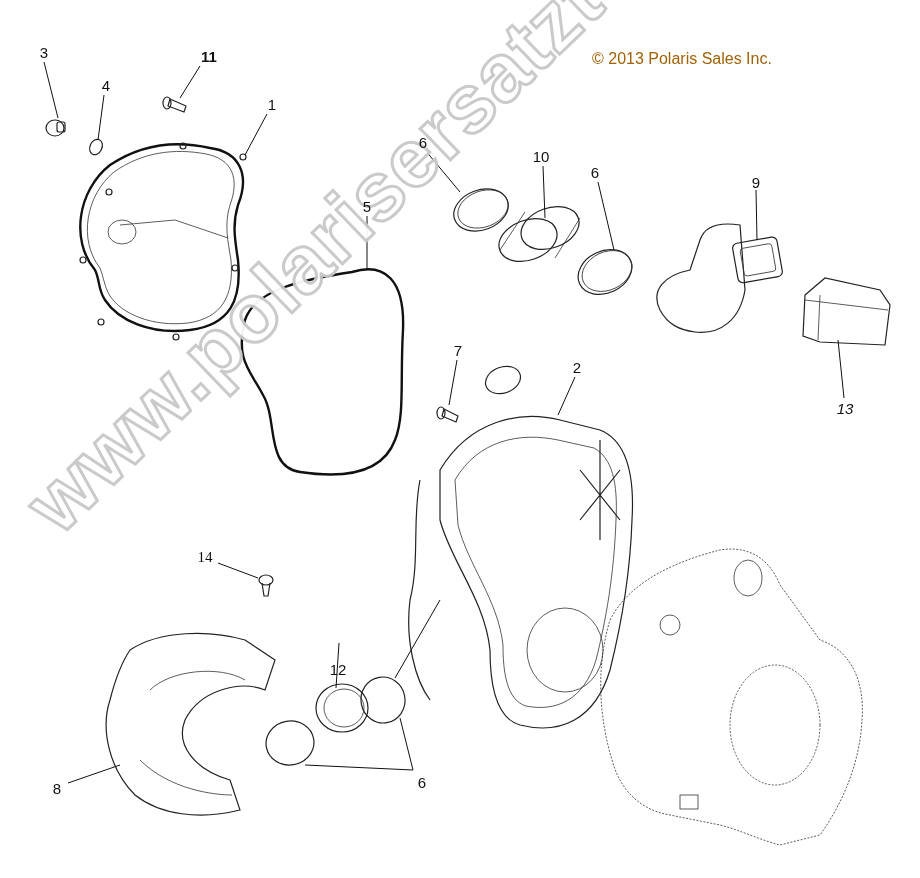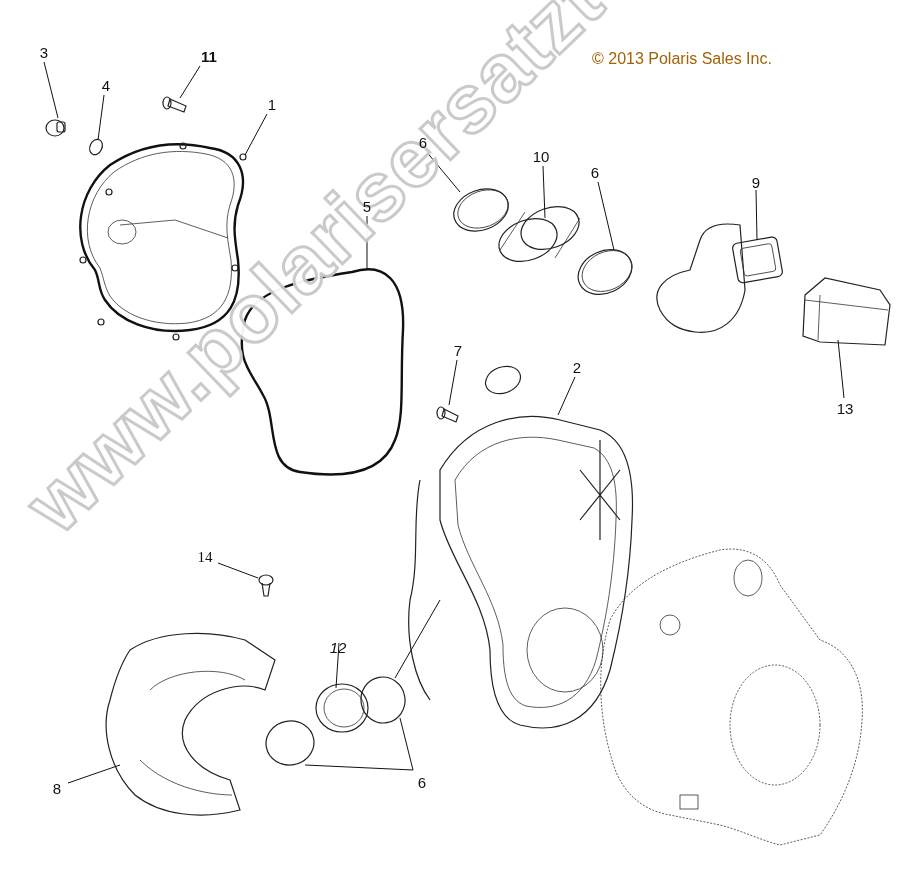--- a/index.html
+++ b/index.html
@@ -150,18 +150,18 @@
     <div class="callout" style="left: 209px; top: 56px; font-weight: bold;">11</div>
     <div class="callout" style="left: 106px; top: 85px;">4</div>
     <div class="callout" style="left: 272px; top: 104px;">1</div>
     <div class="callout" style="left: 423px; top: 142px;">6</div>
     <div class="callout" style="left: 541px; top: 156px;">10</div>
     <div class="callout" style="left: 595px; top: 172px;">6</div>
     <div class="callout" style="left: 756px; top: 182px;">9</div>
     <div class="callout" style="left: 367px; top: 206px;">5</div>
     <div class="callout" style="left: 458px; top: 350px;">7</div>
     <div class="callout" style="left: 577px; top: 367px;">2</div>
-    <div class="callout" style="left: 845px; top: 408px;">13</div>
+    <div class="callout" style="left: 845px; top: 408px; font-style: italic;">13</div>
     <div class="callout" style="left: 205px; top: 557px; font-family: Liberation Serif, serif;">14</div>
-    <div class="callout" style="left: 338px; top: 647px; font-style: italic;">12</div>
+    <div class="callout" style="left: 338px; top: 669px;">12</div>
     <div class="callout" style="left: 57px; top: 788px;">8</div>
     <div class="callout" style="left: 422px; top: 782px;">6</div>
   </div>
 
 </body></html>

